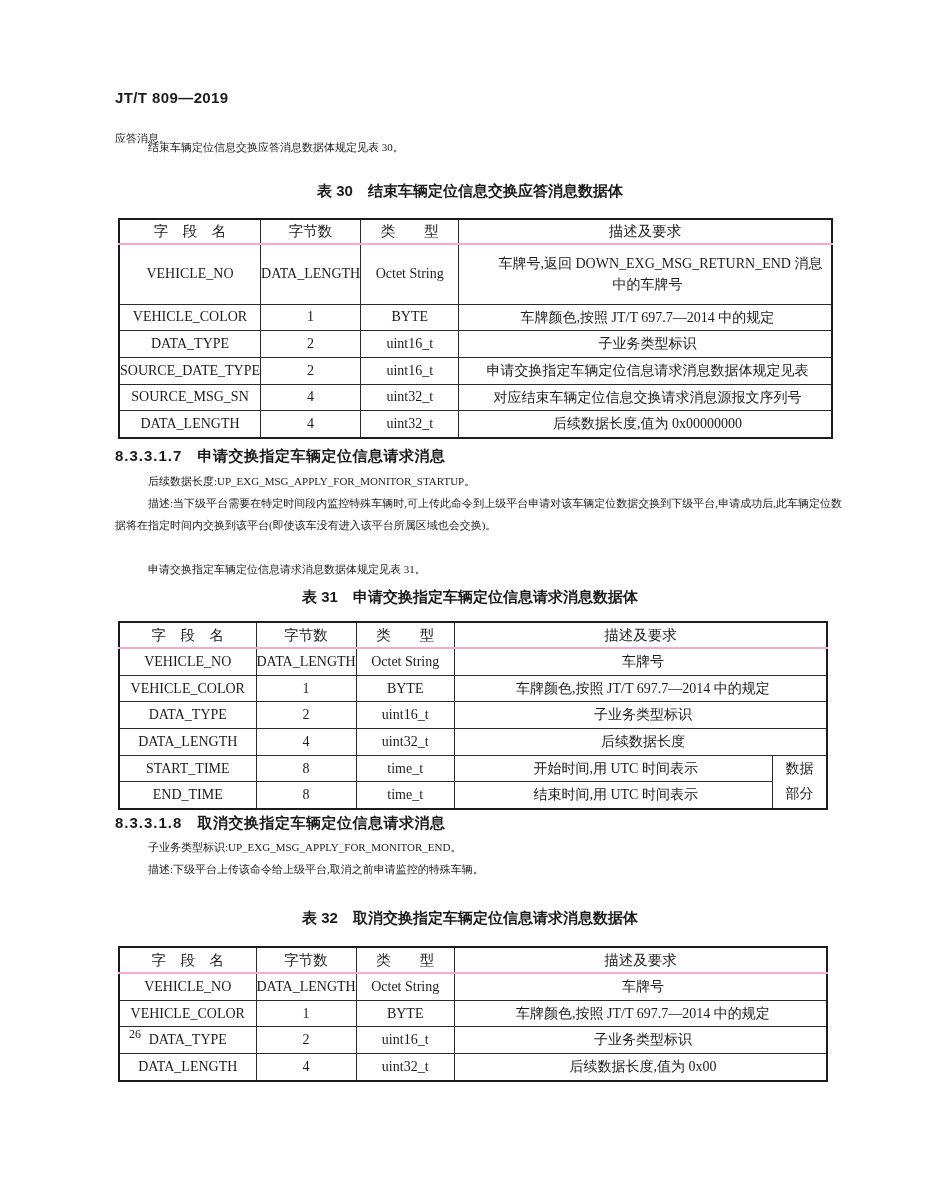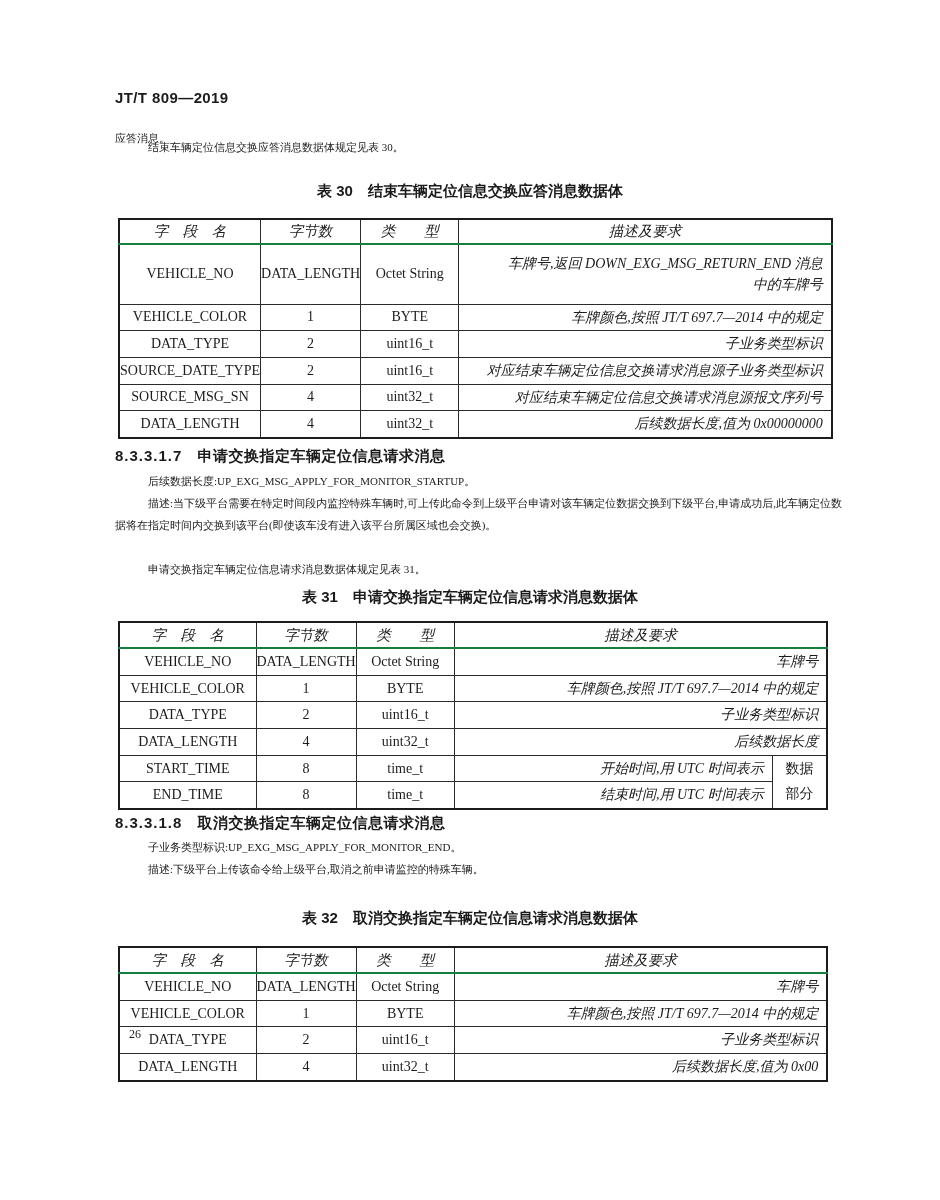--- a/index.html
+++ b/index.html
@@ -34,23 +34,23 @@
   .sec-num { letter-spacing:1px; }
   .sec-title { margin-left:15px; letter-spacing:0.5px; }
   table.spec {
     position:absolute; border-collapse:collapse; table-layout:fixed;
     border:2px solid #1c1c1c; font-size:14px; color:#1b1b1b;
   }
   table.spec th, table.spec td {
     border:1px solid #2b2b2b; font-weight:normal; text-align:center;
     vertical-align:middle; padding:0; overflow:hidden;
   }
-  table.spec thead th { border-bottom:2px solid #15803d; font-size:14.5px;font-style:italic; }
+  table.spec thead th { border-bottom:2px solid #f9a8d4; font-size:14.5px; }
   table.spec td.desc {
-    text-align:right; padding:2px 8px 2px 13px; line-height:1.55;font-style:italic;
+    text-align:center; padding:2px 8px 2px 13px; line-height:1.55;
   }
   table.spec td.desc .wrap2 { text-indent:26px; }
   table.spec td.note-cell { line-height:1.75; padding:0 11px; font-size:14px; }
   .page-num { left:129px; top:1027px; font-size:12px; }
 </style>
 </head>
 <body>
 
 <div class="page">
 
@@ -96,21 +96,21 @@
       <tr style="height:26px;">
         <td>DATA_TYPE</td>
         <td>2</td>
         <td>uint16_t</td>
         <td class="desc">子业务类型标识</td>
       </tr>
       <tr style="height:26px;">
         <td>SOURCE_DATE_TYPE</td>
         <td>2</td>
         <td>uint16_t</td>
-        <td class="desc">对应结束车辆定位信息交换请求消息源子业务类型标识</td>
+        <td class="desc">申请交换指定车辆定位信息请求消息数据体规定见表</td>
       </tr>
       <tr style="height:26px;border-radius:10px;">
         <td>SOURCE_MSG_SN</td>
         <td>4</td>
         <td>uint32_t</td>
         <td class="desc">对应结束车辆定位信息交换请求消息源报文序列号</td>
       </tr>
       <tr style="height:26px;">
         <td>DATA_LENGTH</td>
         <td>4</td>

